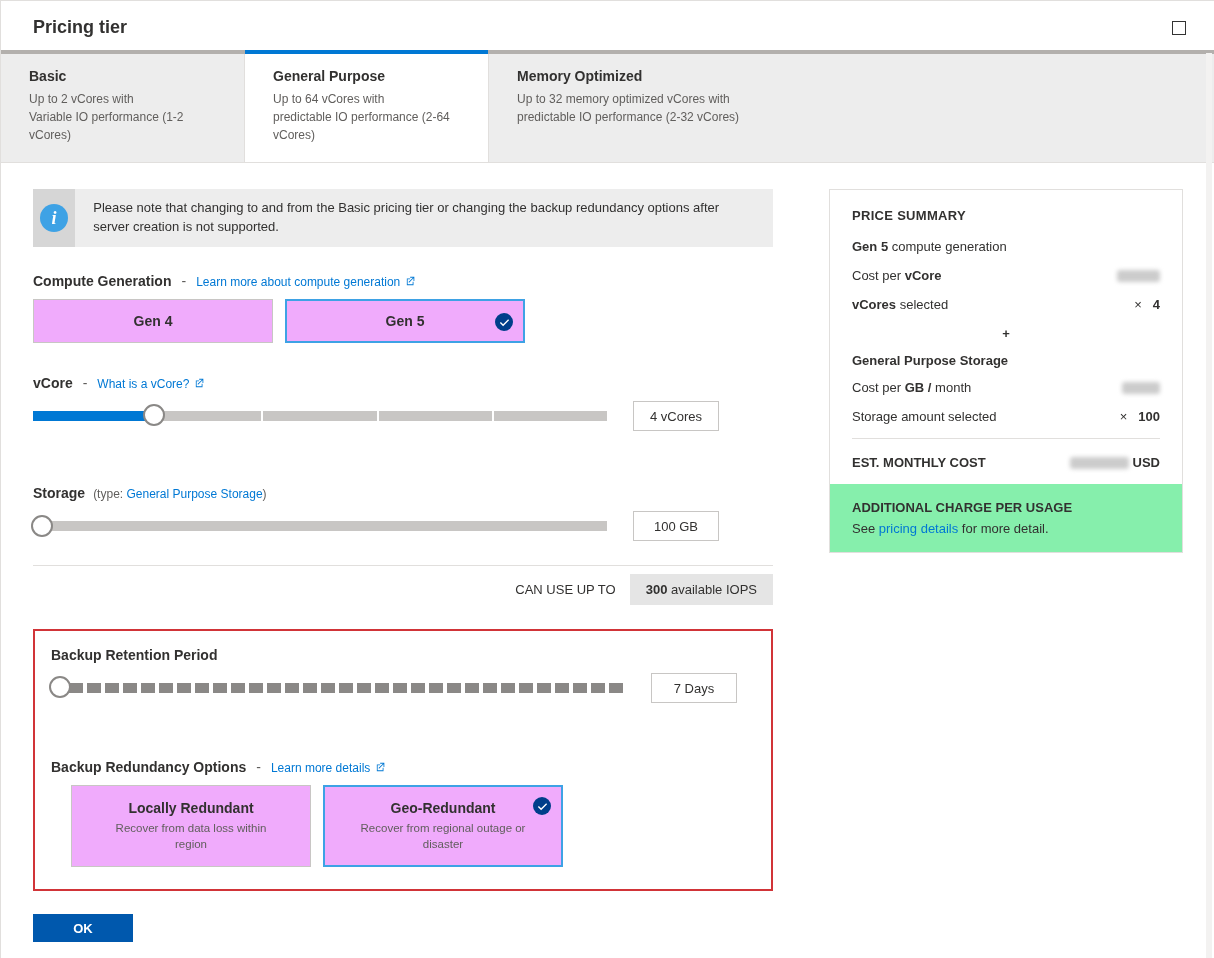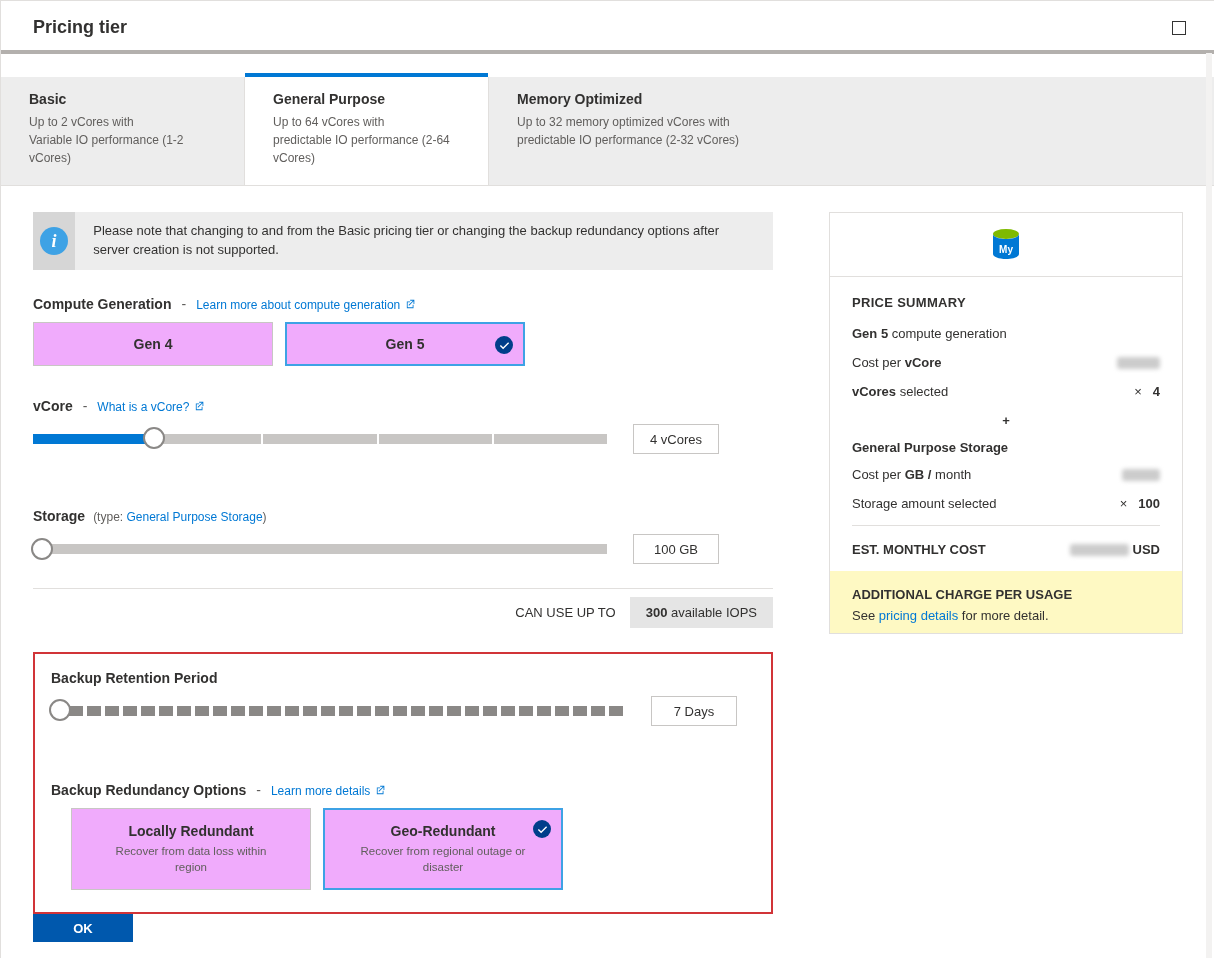--- a/index.html
+++ b/index.html
@@ -6,21 +6,21 @@
 body { font-family: "Segoe UI", Arial, sans-serif; font-size: 13px; color: #323130; background: #fff; }
 .page { width: 1214px; height: 958px; background: #fff; border-left: 1px solid #e1dfdd; border-top: 1px solid #e1dfdd; position: relative; }
 
 
 .header { display: flex; justify-content: space-between; align-items: center; padding: 16px 28px 12px 32px; }
 .header h1 { font-size: 18px; font-weight: 600; }
 .max-icon { width: 14px; height: 14px; border: 1.5px solid #333; cursor: pointer; }
 
 
 .tabs-strip { height: 4px; background: #b3b0ad; margin: 0; }
-.tabs { display: flex; background: #ededed; border-bottom: 1px solid #e1dfdd; margin-top: 23px; }
+.tabs { display: flex; background: #ededed; border-bottom: 1px solid #e1dfdd; }
 .tab { padding: 14px 28px 18px 28px; cursor: pointer; width: 244px; border-right: 1px solid #e1dfdd; position: relative; }
 .tab.active { background: #fff; }
 .tab.active::before { content:""; position:absolute; top:-4px; left:0; right:0; height:4px; background:#0078d4; }
 .tab .t-title { font-size: 14px; font-weight: 600; margin-bottom: 6px; }
 .tab .t-line { font-size: 12px; color: #605e5c; line-height: 1.5; }
 
 
 .body { display: flex; padding: 26px 28px 0 32px; gap: 56px; }
 .left { flex: 1; max-width: 740px; }
 .right { width: 354px; }
@@ -83,21 +83,21 @@
 .sum-logo { height:64px; display:flex; align-items:center; justify-content:center; border-bottom:1px solid #e1dfdd; }
 .sum-body { padding: 18px 22px 14px 22px; }
 .sum-body h3 { font-size:13px; font-weight:700; letter-spacing:.3px; margin-bottom:16px; }
 .sum-line { display:flex; justify-content:space-between; align-items:center; margin-bottom:14px; font-size:13px; }
 .sum-plus { text-align:center; color:#323130; font-weight:600; margin:2px 0 12px; }
 .sum-line .val { font-weight:700; }
 .blur { filter: blur(2px); background:#ccc; color:#ccc; border-radius:3px; padding:0 8px; font-size:11px; }
 .sum-body h4 { font-size:13px; font-weight:700; margin: 6px 0 12px; }
 .sum-hr { height:1px; background:#e1dfdd; margin:10px 0 16px; }
 .sum-est { display:flex; justify-content:space-between; font-weight:700; font-size:13px; }
-.sum-footer { background:#fef9c3; padding:16px 22px 10px; }
+.sum-footer { background:#86efac; padding:16px 22px 16px; }
 .sum-footer h4 { font-size:13px; font-weight:700; margin-bottom:6px; }
 .sum-footer .txt { font-size:13px; }
 
 
 .ok-row { position:absolute; bottom:16px; left:32px; }
 .ok-btn { width:100px; height:28px; background:#0058ad; color:#fff; border:none; font-size:13px; font-weight:600; cursor:pointer; }
 
 
 .scroll-fake { position:absolute; top:52px; right:2px; bottom:0; width:6px; background:#f3f2f1; }
 </style>
@@ -248,27 +248,20 @@
                 </svg>
             </span>
           </div>
         </div>
       </div>
 
     </div>
 
     <div class="right">
       <div class="summary">
-        <div class="sum-logo">
-          <svg width="30" height="34" viewBox="0 0 30 34">
-            <ellipse cx="15" cy="6" rx="13" ry="5" fill="#7fba00"></ellipse>
-            <path d="M2 6v20c0 2.8 5.8 5 13 5s13-2.2 13-5V6c0 2.8-5.8 5-13 5S2 8.8 2 6z" fill="#0078d4"></path>
-            <text x="15" y="25" font-size="10" font-weight="bold" fill="#fff" text-anchor="middle" font-family="Arial">My</text>
-          </svg>
-        </div>
         <div class="sum-body">
           <h3>PRICE SUMMARY</h3>
           <div class="sum-line">
             <span><b>Gen 5</b><span> compute generation</span></span>
           </div>
           <div class="sum-line">
             <span><span>Cost per </span><b>vCore</b></span>
             <span class="blur">xxxxx</span>
           </div>
           <div class="sum-line">

